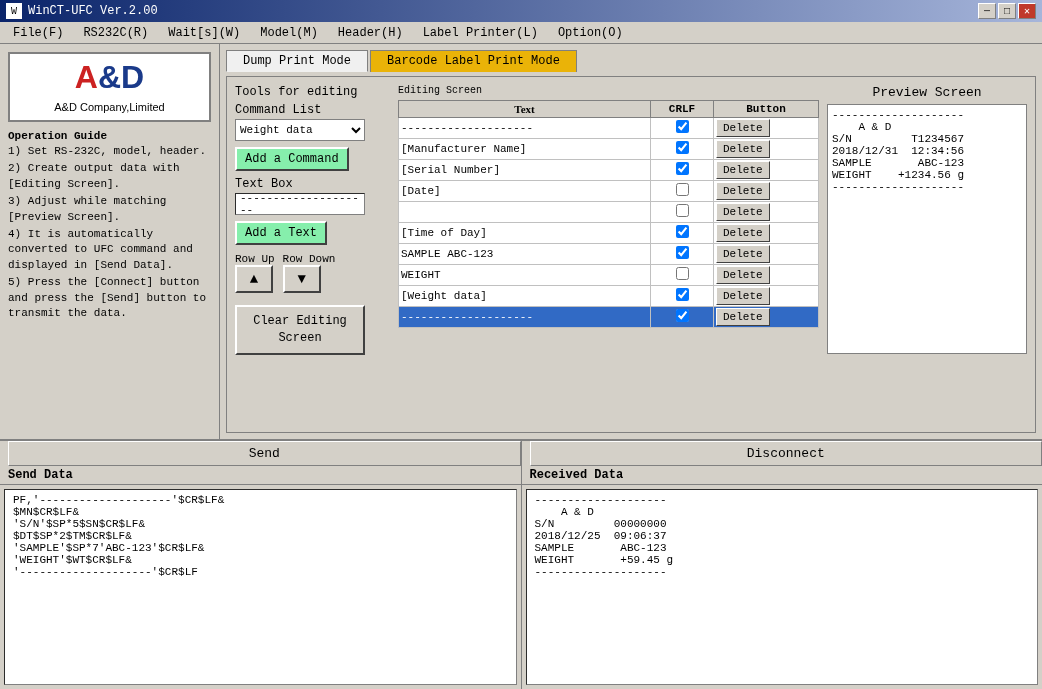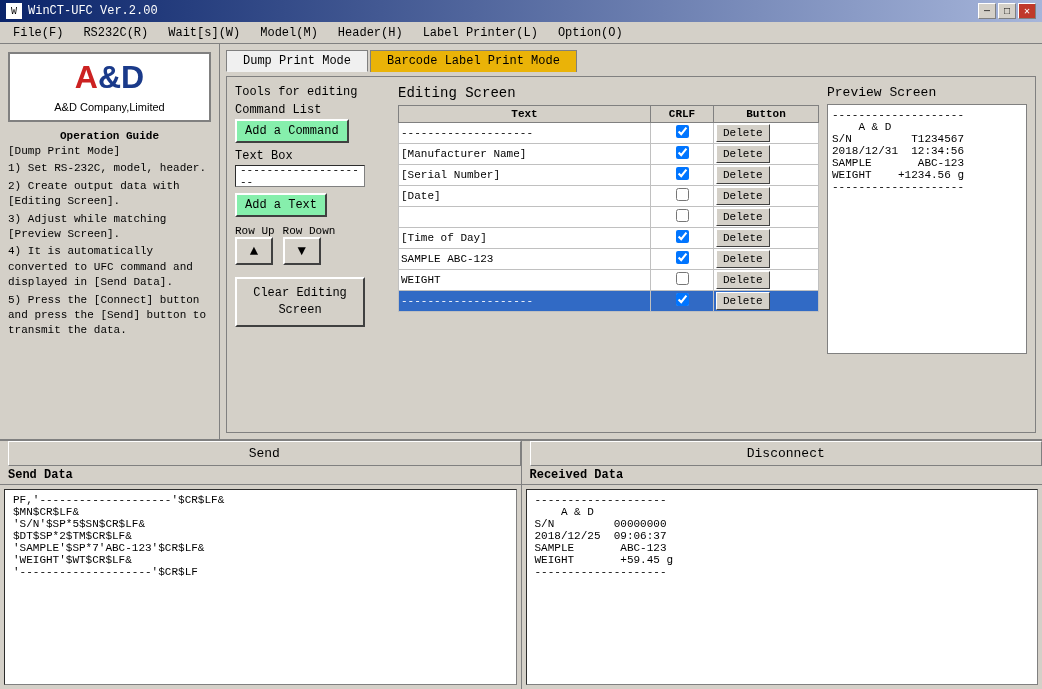--- a/index.html
+++ b/index.html
@@ -109,21 +109,20 @@
       color: #000;
       font-family: Arial, sans-serif;
     }
     .operation-guide {
       font-size: 11px;
       color: #000;
     }
     .operation-guide .guide-title {
       font-weight: bold;
       margin-bottom: 2px;
-      text-align: center;
     }
     .operation-guide p {
       margin-bottom: 2px;
       line-height: 1.4;
     }
     .right-section {
       flex: 1;
       padding: 6px;
       display: flex;
       flex-direction: column;
@@ -238,21 +237,21 @@
       font-size: 12px;
       font-family: inherit;
       text-align: center;
       line-height: 1.4;
     }
     .editing-screen {
       flex: 1;
       min-width: 280px;
     }
     .editing-title {
-      font-size: 14px;
+      font-size: 10px;
       margin-bottom: 4px;
     }
     .editing-table {
       width: 100%;
       border-collapse: collapse;
       background: white;
       border: 1px solid #808080;
     }
     .editing-table th {
       background: #d4d0c8;
@@ -296,20 +295,21 @@
       font-family: inherit;
       height: 18px;
     }
     .preview-section {
       width: 200px;
       flex-shrink: 0;
     }
     .preview-title {
       font-size: 13px;
       margin-bottom: 4px;
+      text-align: center;
     }
     .preview-content {
       background: white;
       border: 1px solid #808080;
       padding: 4px;
       font-family: 'Courier New', monospace;
       font-size: 11px;
       min-height: 250px;
       white-space: pre;
       color: #000;
@@ -400,41 +400,45 @@
 
     <div class="left-panel">
       <div class="logo-area">
         <div class="logo-text">
           <span style="color:#cc2222;">A</span><span style="color:#1a3a8a;">&amp;</span><span style="color:#1a3a8a;">D</span>
         </div>
         <div class="logo-company">A&amp;D Company,Limited</div>
       </div>
       <div class="operation-guide">
         <div class="guide-title">Operation Guide</div>
-        <p>[Dump Print Mode]</p>
         <p>1) Set RS-232C, model, header.</p>
         <p>2) Create output data with [Editing Screen].</p>
         <p>3) Adjust while matching [Preview Screen].</p>
         <p>4) It is automatically converted to UFC command and displayed in [Send Data].</p>
         <p>5) Press the [Connect] button and press the [Send] button to transmit the data.</p>
       </div>
     </div>
 
     <div class="right-section">
 
       <div class="tabs-container">
         <div class="tab active">Dump Print Mode</div>
         <div class="tab">Barcode Label Print Mode</div>
       </div>
 
       <div class="tab-content">
 
         <div class="tools-panel">
           <div class="tools-title">Tools for editing</div>
           <div class="section-label">Command List</div>
+          <div class="dropdown-container">
+            <select>
+              <option>Weight data</option>
+            </select>
+          </div>
           <button class="win-button">Add a Command</button>
           <div class="text-box-label">Text Box</div>
           <div class="text-box-display">--------------------</div>
           <button class="win-button">Add a Text</button>
           <div class="row-up-down" style="margin-top:8px;">
             <div>
               <div class="row-up-down-label">Row Up</div>
               <div class="arrow-btn">▲</div>
             </div>
             <div>
@@ -445,21 +449,21 @@
           <div style="margin-top:12px;">
             <button class="clear-btn">Clear Editing<br>Screen</button>
           </div>
         </div>
 
         <div class="editing-screen">
           <div class="editing-title">Editing Screen</div>
           <table class="editing-table">
             <thead>
               <tr>
-                <th style="width:60%;">Text</th>
+                <th style="width:60%;font-family:Liberation Serif, serif;">Text</th>
                 <th style="width:15%;">CRLF</th>
                 <th style="width:25%;">Button</th>
               </tr>
             </thead>
             <tbody id="editing-rows">
             <tr>
                   <td class="row-text">--------------------</td>
                   <td class="checkbox-cell"><input type="checkbox" checked="" style=""></td>
                   <td><button class="delete-btn">Delete</button></td>
                 </tr>
@@ -489,20 +493,25 @@
                   <td><button class="delete-btn">Delete</button></td>
                 </tr>
                 <tr>
                   <td class="row-text">SAMPLE      ABC-123</td>
                   <td class="checkbox-cell"><input type="checkbox" checked="" style=""></td>
                   <td><button class="delete-btn">Delete</button></td>
                 </tr>
                 <tr>
                   <td class="row-text">WEIGHT</td>
                   <td class="checkbox-cell"><input type="checkbox" style=""></td>
+                  <td><button class="delete-btn">Delete</button></td>
+                </tr>
+                <tr>
+                  <td class="row-text">[Weight data]</td>
+                  <td class="checkbox-cell"><input type="checkbox" checked="" style=""></td>
                   <td><button class="delete-btn">Delete</button></td>
                 </tr>
                 <tr class="selected">
                   <td class="row-text">--------------------</td>
                   <td class="checkbox-cell"><input type="checkbox" checked="" style=""></td>
                   <td><button class="delete-btn">Delete</button></td>
                 </tr>
               </tbody>
           </table>
         </div>

